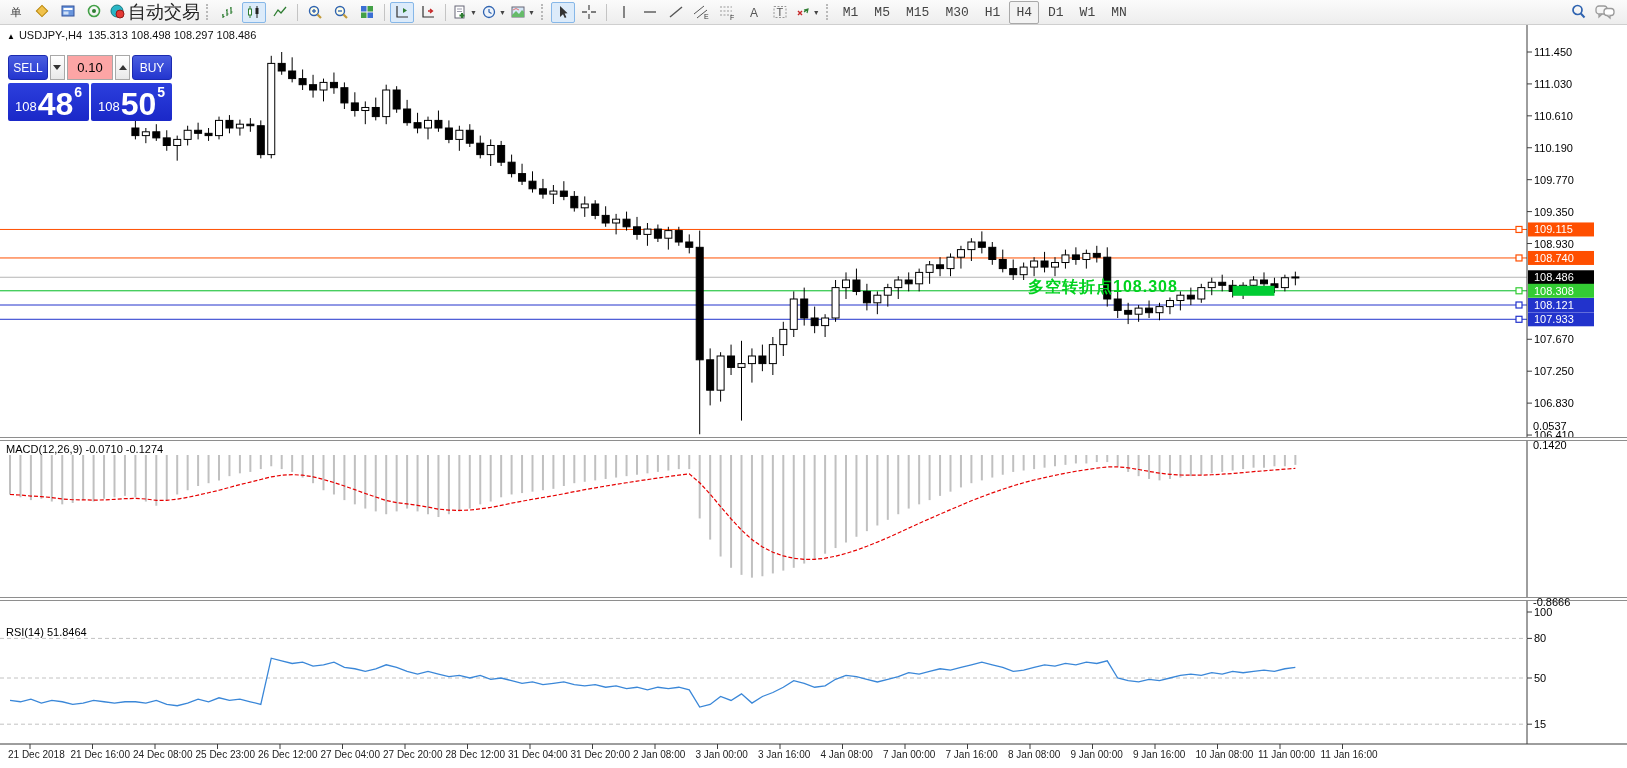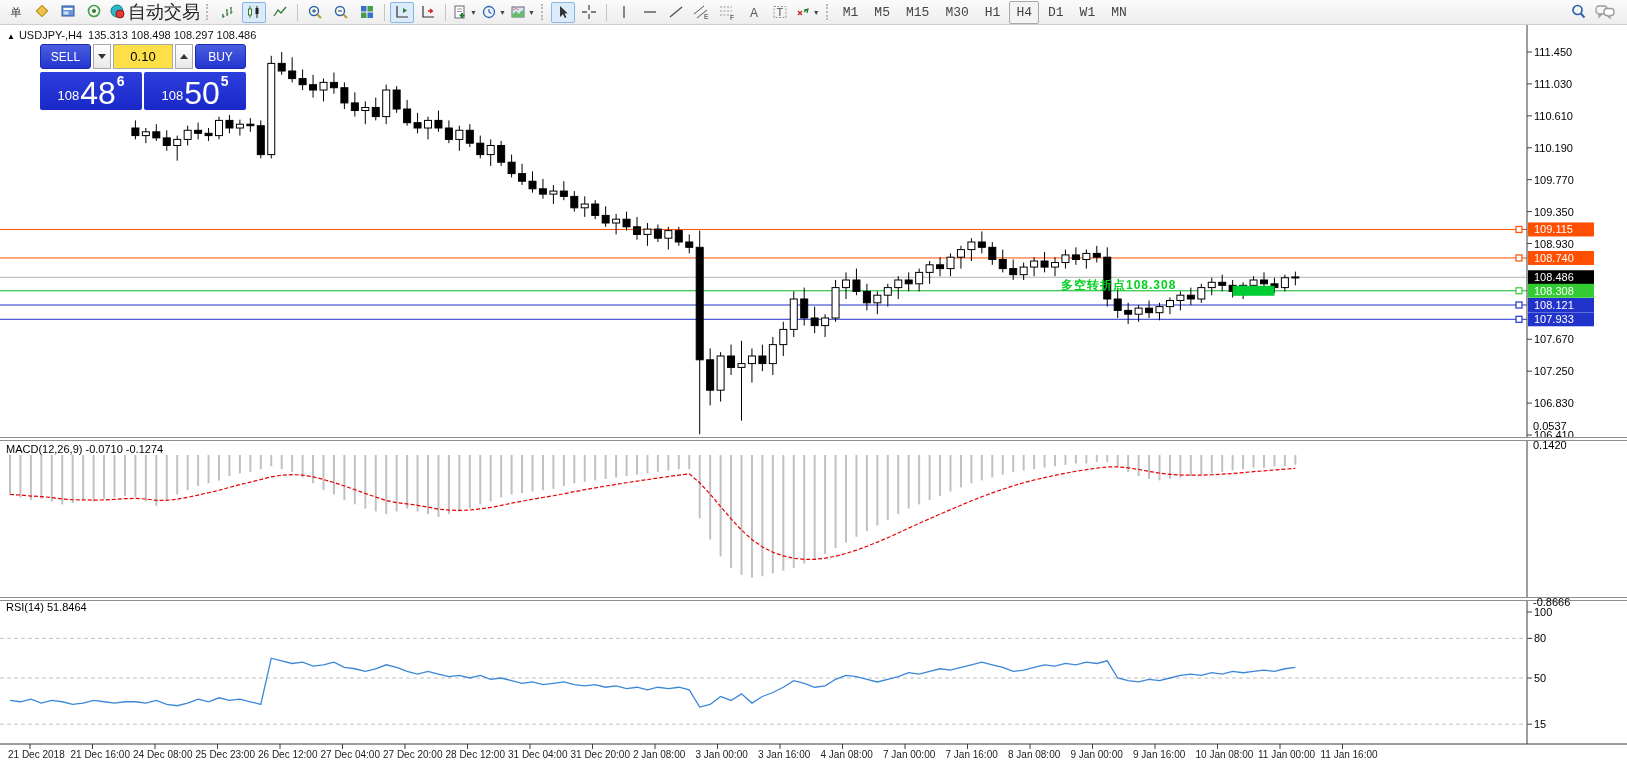--- a/index.html
+++ b/index.html
@@ -23,41 +23,41 @@
   #chart-svg{position:absolute;top:25px;left:0;z-index:5;}
   .splitter{position:absolute;left:0;width:1627px;height:2px;background:#fff;
             border-top:1px solid #8e8e8e;border-bottom:1px solid #8e8e8e;z-index:12;}
   #split1{top:437px;} #split2{top:597px;}
   .pane-label{position:absolute;font-size:11px;color:#000;z-index:15;left:6px;white-space:nowrap;}
   #chart-title{position:absolute;top:29px;left:7px;font-size:11px;color:#111;z-index:15;}
   #chart-title .tri{font-size:8px;margin-right:4px;color:#000;}
   #chart-title .ohlc{margin-left:6px;}
   .scale-lbl{position:absolute;left:1533px;font-size:11px;color:#000;z-index:15;white-space:nowrap;}
   
-  #trade-panel{position:absolute;top:44px;left:8px;width:206px;z-index:20;margin-left:32px;}
+  #trade-panel{position:absolute;top:55px;left:8px;width:164px;z-index:20;}
   .tp-row1{display:flex;height:25px;margin-bottom:3px;}
   .tp-btn{background:linear-gradient(#4a5ee0,#2335cf);color:#fff;font-size:12px;border-radius:3px;
           display:flex;align-items:center;justify-content:center;border:1px solid #1b2ab0;box-sizing:border-box;}
   .tp-sell-btn{width:53px;} .tp-buy-btn{width:53px;margin-left:2px;text-align:right;}
   .tp-caret{width:19px;background:linear-gradient(#fff,#e8e8e8);border:1px solid #a8a8a8;
             display:flex;align-items:center;justify-content:center;margin-left:2px;box-sizing:border-box;}
   .tri-up{width:0;height:0;border-left:4px solid transparent;border-right:4px solid transparent;border-bottom:5px solid #333;}
   .tri-dn{width:0;height:0;border-left:4px solid transparent;border-right:4px solid transparent;border-top:5px solid #333;}
-  .tp-vol{width:62px;background:#fde047;border:1px solid #a8a8a8;display:flex;align-items:center;
+  .tp-vol{width:62px;background:#fca5a5;border:1px solid #a8a8a8;display:flex;align-items:center;
           justify-content:center;font-size:13px;color:#000;margin-left:2px;box-sizing:border-box;}
   .tp-row2{display:flex;height:38px;}
   .tp-price{background:linear-gradient(#2c3fdd,#1a28c8);color:#fff;width:102px;border-radius:2px;
             display:flex;align-items:flex-end;justify-content:center;padding-bottom:3px;box-sizing:border-box;}
   .tp-price+.tp-price{margin-left:2px;}
   .tp-pre{font-size:13px;margin-bottom:4px;}
-  .tp-big{font-size:32px;font-weight:normal;line-height:28px;margin:0 1px;}
+  .tp-big{font-size:32px;font-weight:bold;line-height:28px;margin:0 1px;}
   .tp-sup{font-size:14px;font-weight:bold;align-self:flex-start;margin-top:1px;}
   
-  #annotation-text{position:absolute;left:1028px;top:277px;color:#00d21e;font-size:12px;
-                   font-weight:bold;z-index:8;white-space:nowrap;letter-spacing:1px;margin-left:33px;}
+  #annotation-text{position:absolute;left:1028px;top:277px;color:#00d21e;font-size:16px;
+                   font-weight:bold;z-index:8;white-space:nowrap;letter-spacing:1px;}
   svg text{font-family:"Liberation Sans",sans-serif;}
 </style>
 </head>
 <body>
 
 <div class="toolbar">
   <div class="tb-btn">
       <span>单</span>
     </div>
   <div class="tb-btn">
@@ -741,17 +741,17 @@
     <line x1="1342.5" y1="719" x2="1342.5" y2="724" stroke="#3c3c3c"></line>
     <text x="1320.5" y="733" font-size="10" fill="#222">11 Jan 16:00</text>
   </svg>
 
 <div id="annotation-text">多空转折点108.308</div>
 
 <div class="splitter" id="split1"></div>
 <div class="splitter" id="split2"></div>
 
 <div class="pane-label" style="top:443px;">MACD(12,26,9) -0.0710 -0.1274</div>
-<div class="pane-label" style="top:601px;">RSI(14) 51.8464</div>
+<div class="pane-label" style="top:626px;">RSI(14) 51.8464</div>
 
 <div class="scale-lbl" style="top:439px;">0.1420</div>
 <div class="scale-lbl" style="top:420px;">0.0537</div>
 <div class="scale-lbl" style="top:596px;">-0.8666</div>
 
 </body></html>

